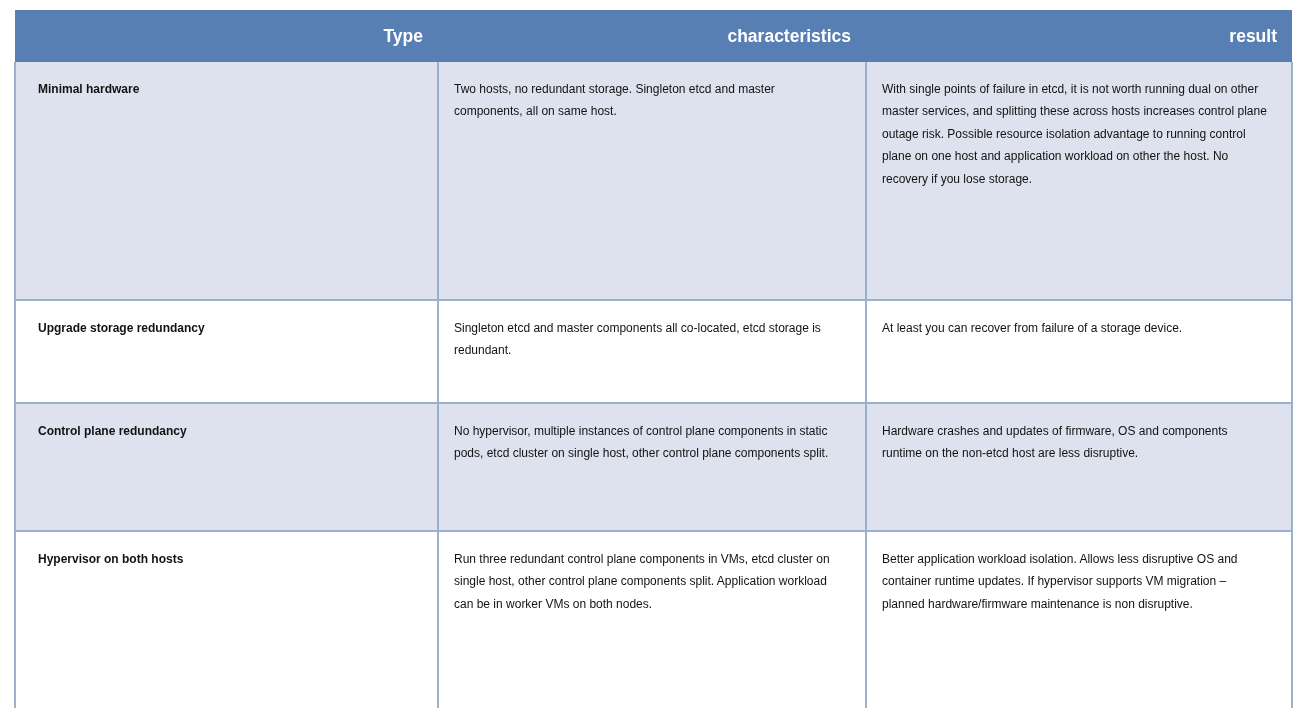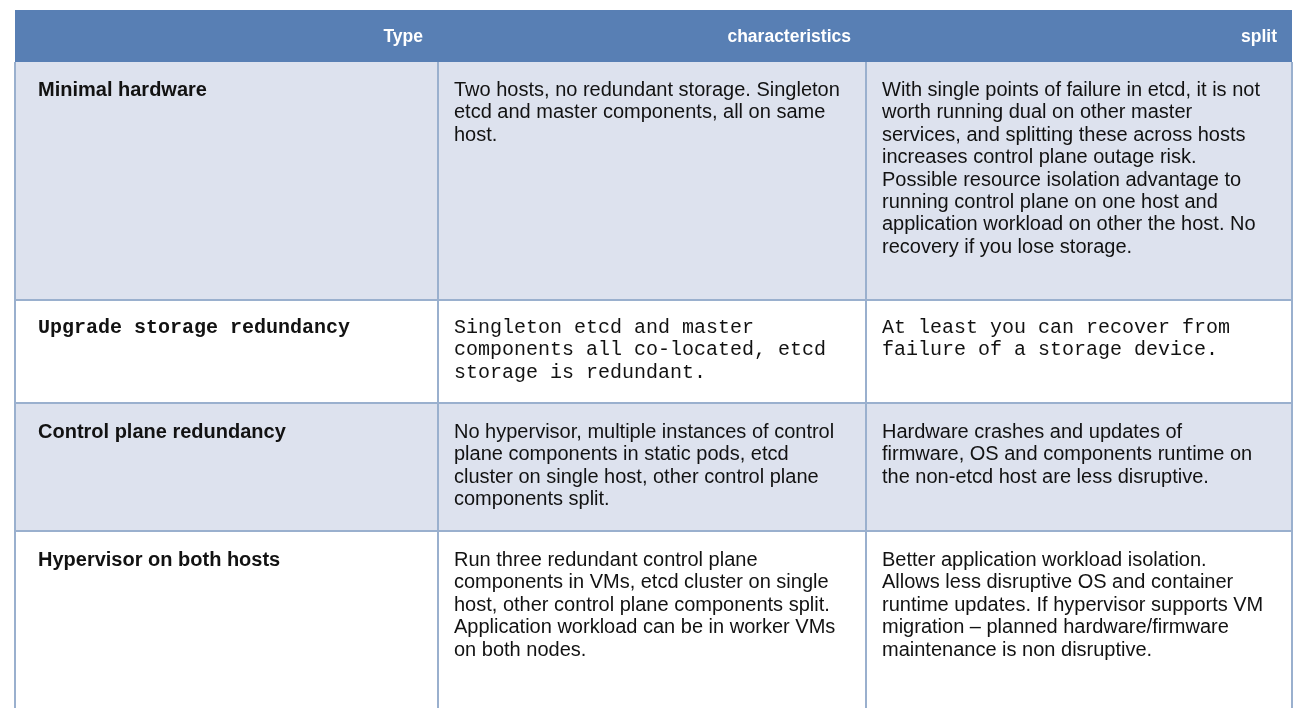--- a/index.html
+++ b/index.html
@@ -40,52 +40,52 @@
     height: 52px;
     vertical-align: middle;
     padding: 0 15px 0 21px;
     border: 0;
   }
   th.h-type { padding-left: 22px; }
 
   td {
     border: 2px solid #9ab0ce;
     vertical-align: top;
-    font-size: 20px;
+    font-size: 12px;
     line-height: 22.4px;
     padding: 16px 24px 16px 15px;
     background: #ffffff;
   }
   tr.first-row td { border-top: 0; }
   tr.alt td { background: #dde2ee; }
 
   td.cell-type {
     font-weight: bold;
     padding-left: 22px;
   }
   tr.r0 { height: 238px; }
-  tr.r1 { height: 103px; font-family: Liberation Mono, monospace; }
+  tr.r1 { height: 103px; }
   tr.r2 { height: 128px; border-radius: 8px; }
   tr.r3 { height: 182px; }
 </style>
 </head>
 <body>
 
 <div class="page">
   <table class="doc-table">
     <colgroup>
       <col class="c-type">
         <col class="c-char">
         <col class="c-result">
     </colgroup>
     <thead>
       <tr>
         <th class="h-type">Type</th>
         <th>characteristics</th>
-        <th>split</th>
+        <th>result</th>
       </tr>
     </thead>
     <tbody>
       <tr class="first-row alt r0">
         <td class="cell-type">Minimal hardware</td>
         <td>Two hosts, no redundant storage. Singleton etcd and master components, all on same host.</td>
         <td>With single points of failure in etcd, it is not worth running dual on other master services, and splitting these across hosts increases control plane outage risk. Possible resource isolation advantage to running control plane on one host and application workload on other the host. No recovery if you lose storage.</td>
       </tr>
       <tr class="r1">
         <td class="cell-type">Upgrade storage redundancy</td>

